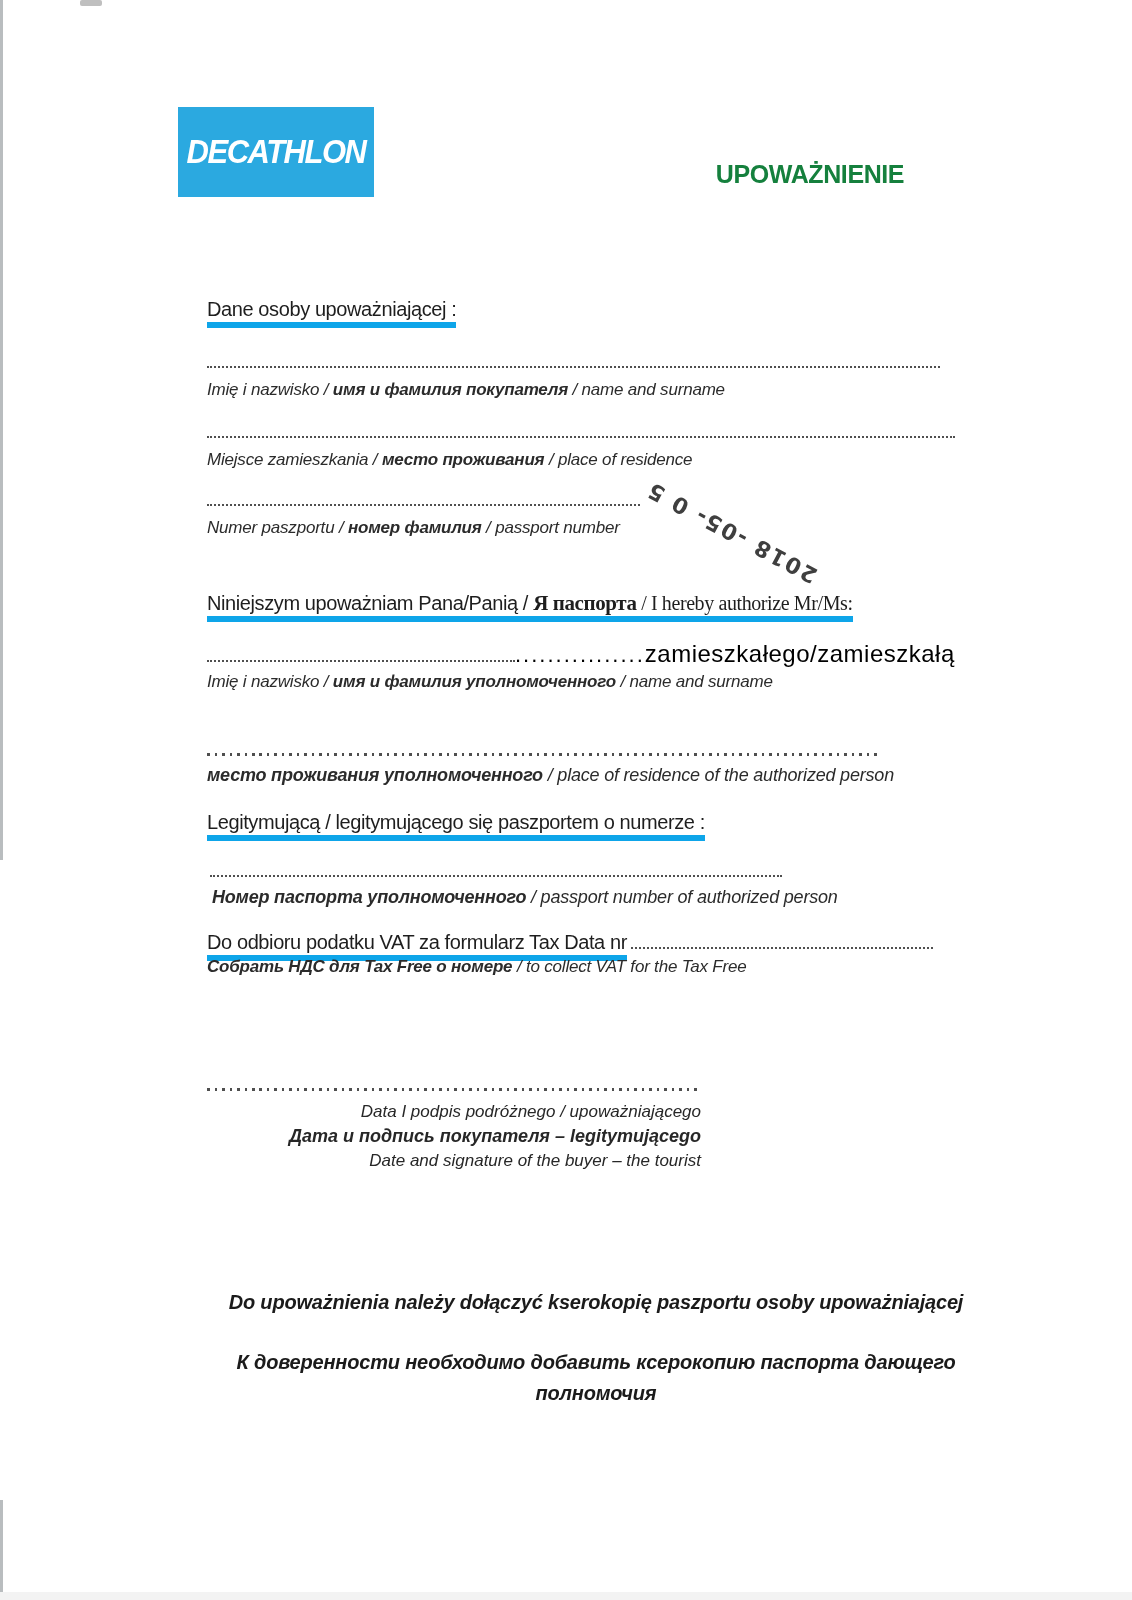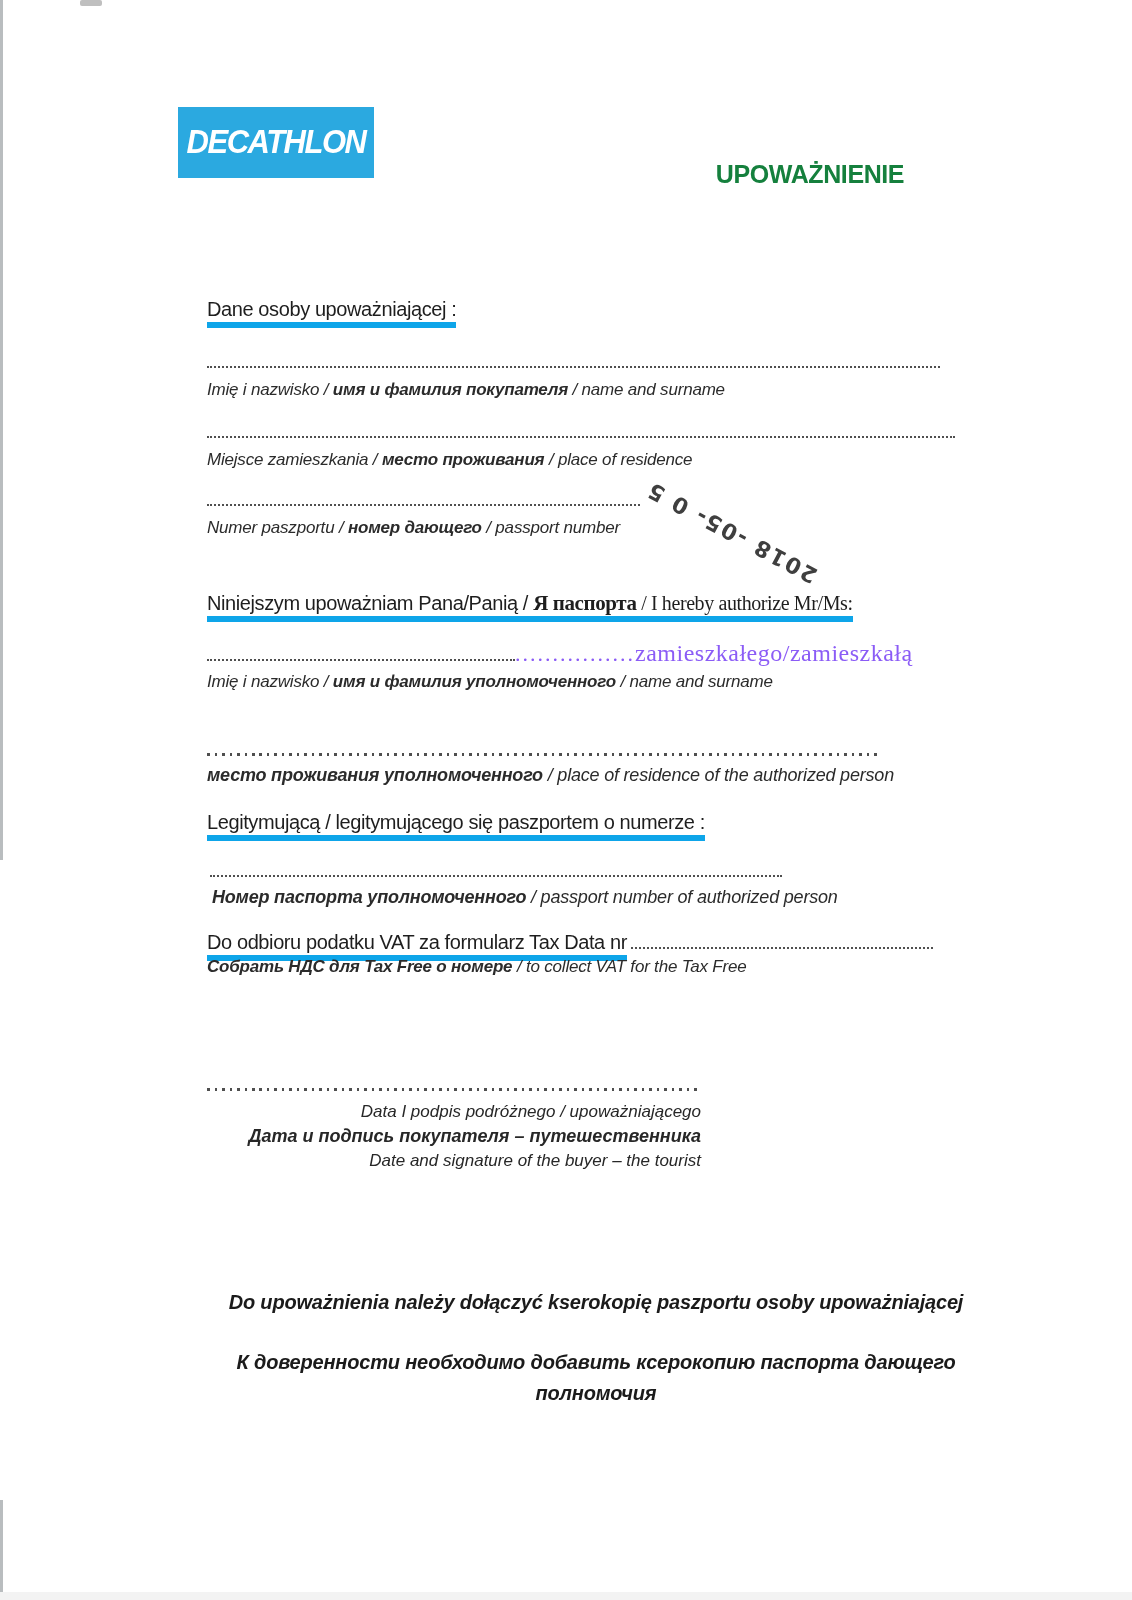--- a/index.html
+++ b/index.html
@@ -5,40 +5,40 @@
   html,body{margin:0;padding:0;background:#ffffff;}
   .page{position:relative;width:1132px;height:1600px;background:#ffffff;
         font-family:"Liberation Sans",sans-serif;color:#212121;overflow:hidden;}
   .abs{position:absolute;}
   
   .edge-left-top{left:0;top:0;width:3px;height:860px;background:#b9bdbf;}
   .edge-left-bottom{left:0;top:1500px;width:3px;height:100px;background:#b9bdbf;}
   .top-dash{left:80px;top:0;width:22px;height:6px;background:#bfbfbf;border-radius:2px;}
   .bottom-band{left:0;top:1592px;width:1132px;height:8px;background:#f3f3f3;}
   
-  .logo{left:178px;top:107px;width:196px;height:71px;background:#2ba9e0;
+  .logo{left:178px;top:107px;width:196px;height:90px;background:#2ba9e0;
         display:flex;align-items:center;justify-content:center;}
   .logo span{color:#ffffff;font-weight:bold;font-style:italic;font-size:31px;
         letter-spacing:-1.5px;transform:scaleY(1.05);}
   
   .title{left:650px;top:160px;width:320px;text-align:center;font-weight:bold;
          font-size:25px;letter-spacing:-0.4px;color:#15803d;}
   .subtitle{left:400px;top:222px;width:414px;text-align:center;font-weight:bold;
          font-style:italic;font-size:20px;letter-spacing:-0.3px;color:#242424;}
   .heading{font-size:20px;letter-spacing:-0.4px;color:#1e1e1e;line-height:1.15;}
   .u{border-bottom:6px solid #0ea5e9;padding-bottom:2px;}
   
   .dots-fine{height:0;border-bottom:2px dotted #4f4f4f;}
   .dots-spaced{height:3px;background:repeating-linear-gradient(90deg,#4f4f4f 0 2.5px,transparent 2.5px 7.5px);}
   .dots-inline{display:inline-block;height:0;border-bottom:2px dotted #4f4f4f;vertical-align:baseline;}
   
   .label{font-style:italic;font-size:17px;letter-spacing:-0.2px;color:#2b2b2b;line-height:1.2;}
   .ru{font-weight:bold;}
   .serif{font-family:"Liberation Serif",serif;}
-  .resides-row{font-family:Liberation Serif, serif;font-size:24px;color:#8b5cf6;white-space:nowrap;}
+  .resides-row{font-family:Liberation Sans, sans-serif;font-size:24px;color:#000000;white-space:nowrap;}
   .serif-dots{letter-spacing:2px;font-size:22px;}
   .resides{letter-spacing:0.5px;}
   .sig{width:494px;text-align:right;font-style:italic;color:#272727;}
   .footer{font-weight:bold;text-align:center;color:#1b1b1b;letter-spacing:-0.2px;font-style:italic;}
   
   .stamp-wrap{left:632px;top:482px;width:200px;height:100px;display:flex;
               align-items:center;justify-content:center;pointer-events:none;}
   .stamp{font-family:"DejaVu Sans",sans-serif;font-weight:bold;font-size:22px;
          letter-spacing:2px;color:#3f3f3f;white-space:nowrap;transform:rotate(208deg);}
 </style>
@@ -67,21 +67,21 @@
     <span>Imię i nazwisko / </span><span class="ru">имя и фамилия покупателя</span><span> / name and surname</span>
   </div>
 
   <div class="abs dots-fine" style="left:207px;top:436px;width:748px;"></div>
   <div class="abs label" style="left:207px;top:450px;">
     <span>Miejsce zamieszkania / </span><span class="ru">место проживания</span><span>  / place of residence</span>
   </div>
 
   <div class="abs dots-fine" style="left:207px;top:504px;width:433px;"></div>
   <div class="abs label" style="left:207px;top:518px;">
-    <span>Numer paszportu / </span><span class="ru">номер дающего</span><span>  / passport number</span>
+    <span>Numer paszportu / </span><span class="ru">номер фамилия</span><span>  / passport number</span>
   </div>
 
   <div class="abs stamp-wrap">
     <span class="stamp">2018 -05- 0 5</span>
   </div>
 
   <div class="abs heading" style="left:207px;top:591px;">
     <span class="u"><span>Niniejszym upoważniam Pana/Panią / </span><span class="serif ru" style="font-size:21px;">Я паспорта</span><span class="serif" style="font-size:20px;"> / I hereby authorize Mr/Ms:</span></span>
   </div>
 
@@ -108,19 +108,19 @@
 
   <div class="abs heading" style="left:207px;top:931px;white-space:nowrap;">
     <span class="u">Do odbioru podatku VAT za formularz Tax Data nr</span><span class="dots-inline" style="width:302px;margin-left:4px;"></span>
   </div>
   <div class="abs label" style="left:207px;top:957px;font-size:17px;">
     <span class="ru">Собрать НДС для Tax Free о номере</span><span> / to collect VAT for the Tax Free</span>
   </div>
 
   <div class="abs dots-spaced" style="left:207px;top:1088px;width:491px;"></div>
   <div class="abs sig" style="left:207px;top:1102px;font-size:17px;">Data I podpis podróżnego / upoważniającego</div>
-  <div class="abs sig ru" style="left:207px;top:1126px;font-size:18px;">Дата и подпись покупателя – путешественника</div>
+  <div class="abs sig ru" style="left:207px;top:1126px;font-size:18px;">Дата и подпись покупателя – legitymującego</div>
   <div class="abs sig" style="left:207px;top:1151px;font-size:17px;">Date and signature of the buyer – the tourist</div>
 
   <div class="abs footer" style="left:76px;top:1291px;width:1040px;font-size:20px;">Do upoważnienia należy dołączyć kserokopię paszportu osoby upoważniającej</div>
   <div class="abs footer" style="left:186px;top:1347px;width:820px;max-width:820px;font-size:20px;line-height:1.55;">К доверенности необходимо добавить ксерокопию паспорта дающего полномочия</div>
 
 </div>
 
 </body></html>

